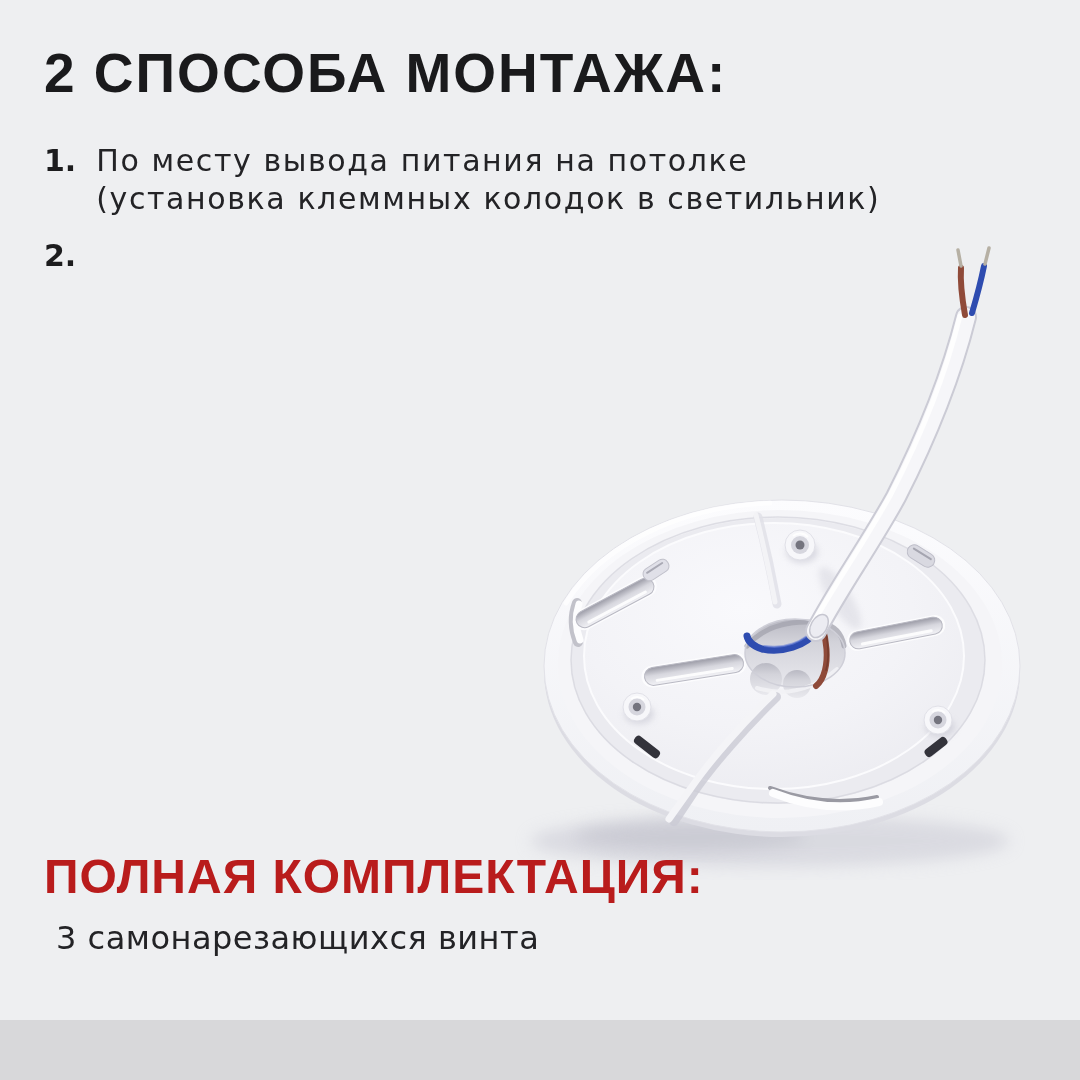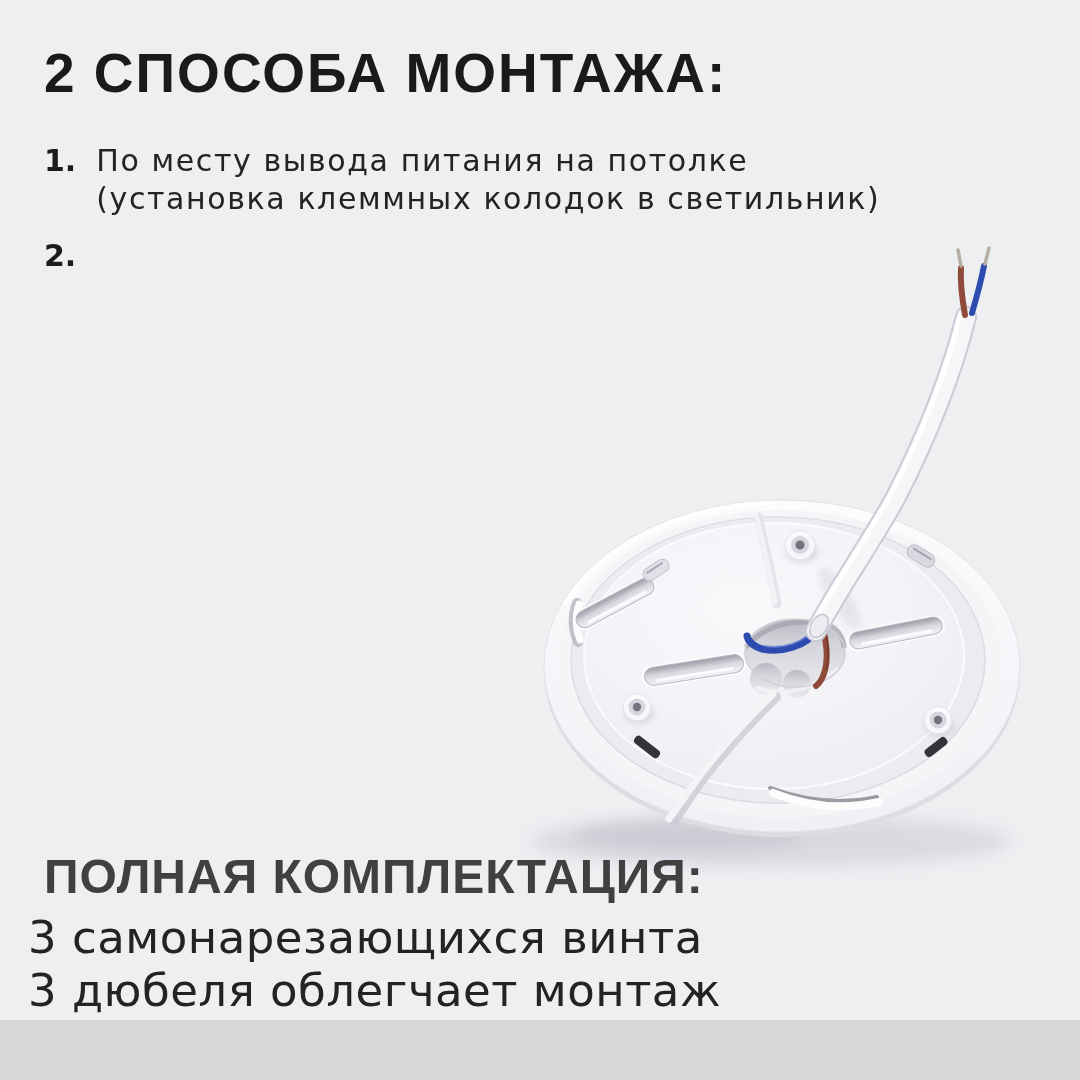--- a/index.html
+++ b/index.html
@@ -29,24 +29,24 @@
   .step-text{
     font-size:30px;line-height:38px;letter-spacing:1.6px;
     color:#232326;white-space:pre-line;margin-left:20px;
   }
   .photo{position:absolute;left:480px;top:230px;width:600px;height:650px;}
   .photo svg{display:block;width:100%;height:100%;}
   .subtitle{
     position:absolute;left:44px;top:853px;
     font-family:"Liberation Sans",sans-serif;
     font-size:48px;line-height:1.0;font-weight:700;letter-spacing:1px;
-    color:#404040;white-space:nowrap;
+    color:#b91c1c;white-space:nowrap;
   }
   .kit-line{
-    position:absolute;left:28px;font-size:45px;line-height:44px;
+    position:absolute;left:56px;font-size:32px;line-height:44px;
     letter-spacing:0.5px;color:#232326;white-space:nowrap;
   }
   .kit-1{top:916px;}
   .kit-2{top:969px;}
   .wire-blue{stroke:var(--wire-blue);}
   .wire-brown{stroke:var(--wire-brown);}
   .cable-main{stroke:var(--cable-white);}
 </style>
 </head>
 <body>
@@ -208,15 +208,14 @@
         <path class="wire-brown" d="M 965,315 C 962,298 960,283 961,268" fill="none" stroke-width="6" stroke-linecap="round"></path>
         <path class="wire-blue" d="M 972,313 C 977,296 981,281 984,266" fill="none" stroke-width="6" stroke-linecap="round"></path>
         <path d="M 961,266 L 958,250" fill="none" stroke="#b6b0a4" stroke-width="3.5" stroke-linecap="round"></path>
         <path d="M 985,264 L 989,248" fill="none" stroke="#b6b0a4" stroke-width="3.5" stroke-linecap="round"></path>
       </g>
     </svg>
   </figure>
 
   <h2 class="subtitle">ПОЛНАЯ КОМПЛЕКТАЦИЯ:</h2>
   <p class="kit-line kit-1">3 самонарезающихся винта</p>
-  <p class="kit-line kit-2">3 дюбеля облегчает монтаж</p>
 
 </div>
 
 </body></html>

